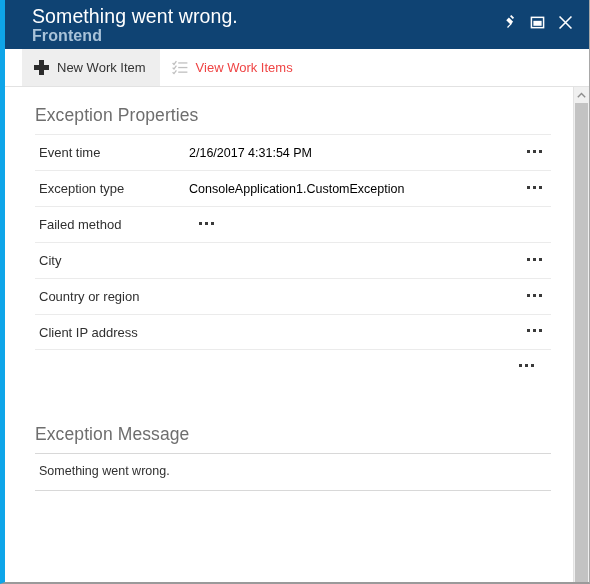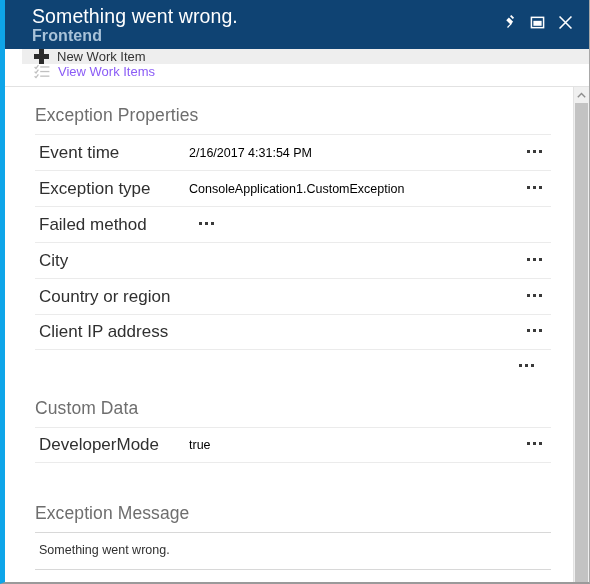--- a/index.html
+++ b/index.html
@@ -89,37 +89,36 @@
   
   .toolbar {
     height: 38px;
     min-height: 38px;
     background: #ffffff;
     border-bottom: 1px solid #e2e2e2;
     display: flex;
     align-items: stretch;
     padding-left: 17px;
     box-sizing: border-box;
-    flex-direction: column;
   }
   .tool-cmd {
     display: flex;
     align-items: center;
     gap: 8px;
     padding: 0 14px 0 12px;
     cursor: pointer;
     font-size: 13px;
     color: #333333;
     white-space: nowrap;
   }
   .tool-cmd.active {
     background: #eeeeee;
   }
   .tool-cmd.disabled {
-    color: #8b5cf6;
+    color: #ef4444;
     cursor: default;
   }
   .tool-label { line-height: 1; }
 
   .plus-icon {
     position: relative;
     width: 15px;
     height: 15px;
     flex: 0 0 auto;
   }
@@ -177,21 +176,21 @@
     display: flex;
     align-items: center;
     height: 36px;
     border-top: 1px solid #ebebeb;
     box-sizing: border-box;
   }
   .prop-row.last { border-bottom: 1px solid #ebebeb; }
   .prop-name {
     width: 154px;
     flex: 0 0 154px;
-    font-size: 17px;
+    font-size: 13px;
     color: #303030;
     padding-left: 4px;
     box-sizing: border-box;
     white-space: nowrap;
     overflow: hidden;
   }
   .prop-value {
     flex: 1 1 auto;
     font-size: 12.5px;
     color: #000000;
@@ -403,33 +402,20 @@
 
           <div class="ellipsis-row">
             <div class="ellipsis-btn">
                 <i></i>
                 <i></i>
                 <i></i>
               </div>
           </div>
         </div>
 
-        <div class="section">
-          <div class="section-title tight">Custom Data</div>
-
-          <div class="prop-row last">
-            <div class="prop-name">DeveloperMode</div>
-            <div class="prop-value">true</div>
-            <div class="ellipsis-btn">
-                <i></i>
-                <i></i>
-                <i></i>
-              </div>
-          </div>
-        </div>
 
         <div class="section-gap-lg"></div>
 
         <div class="section">
           <div class="section-title tight">Exception Message</div>
           <div class="msg-block">
             <div class="msg-text">Something went wrong.</div>
           </div>
         </div>
 

